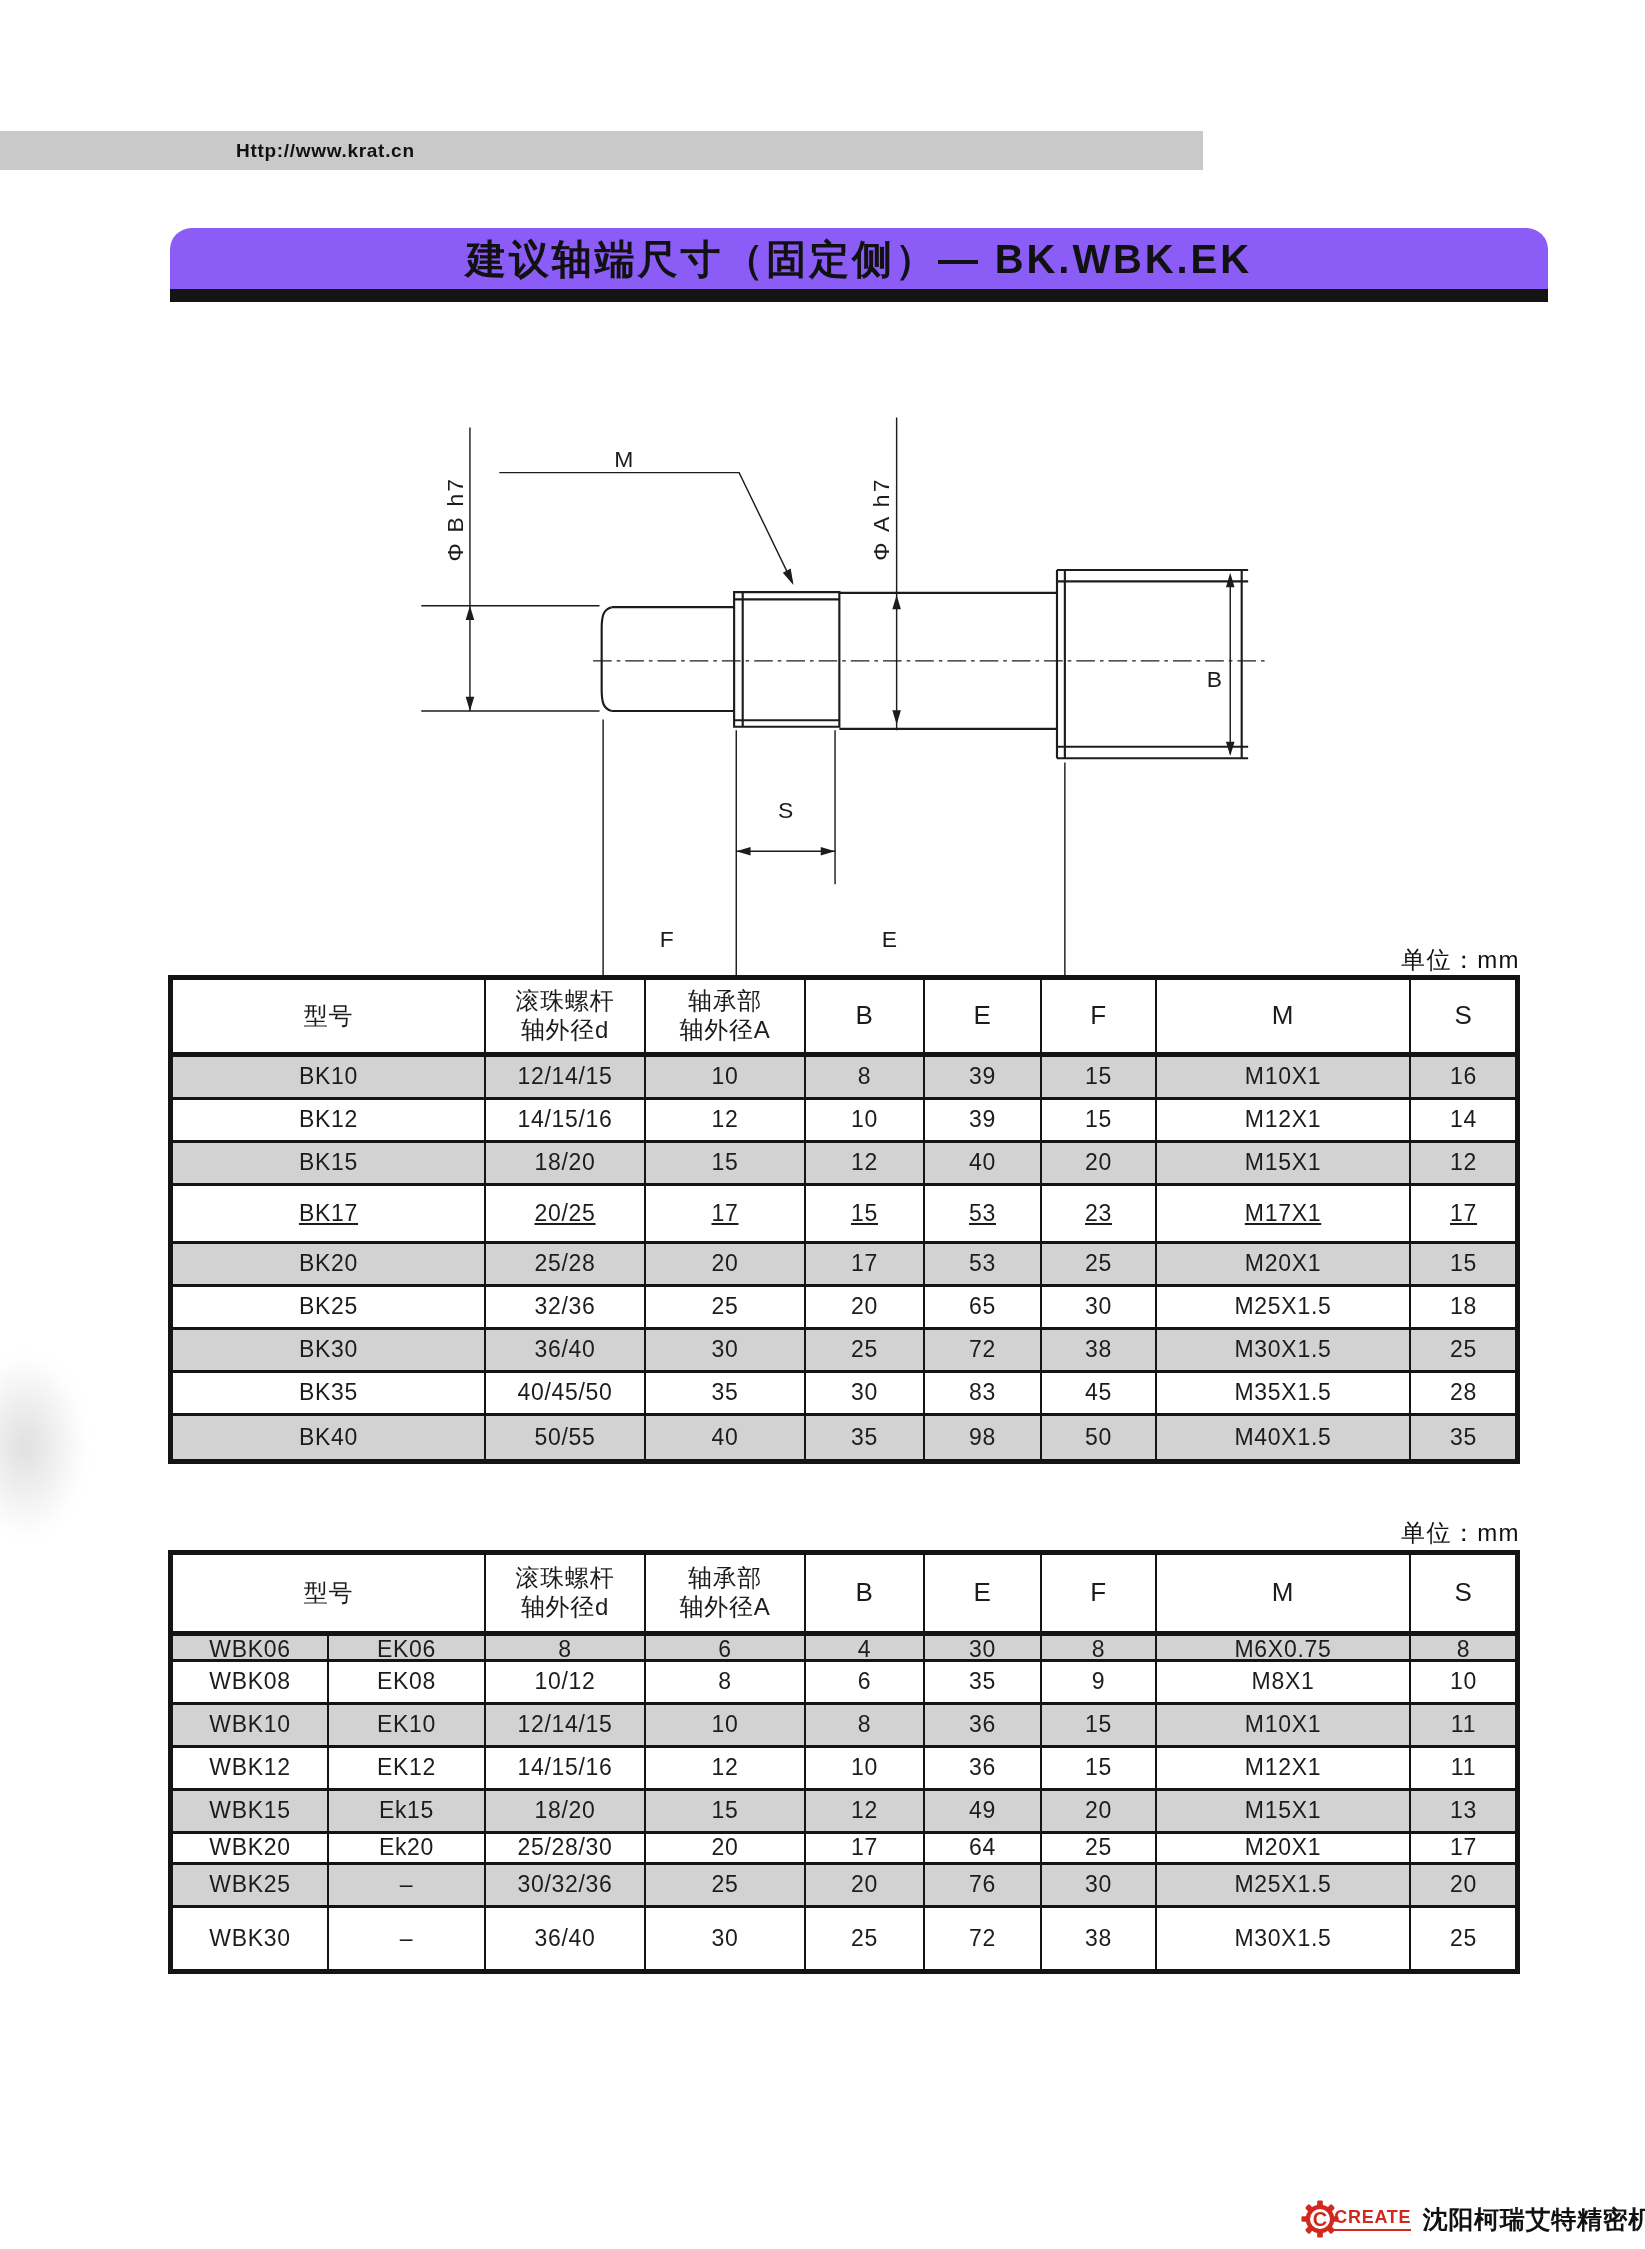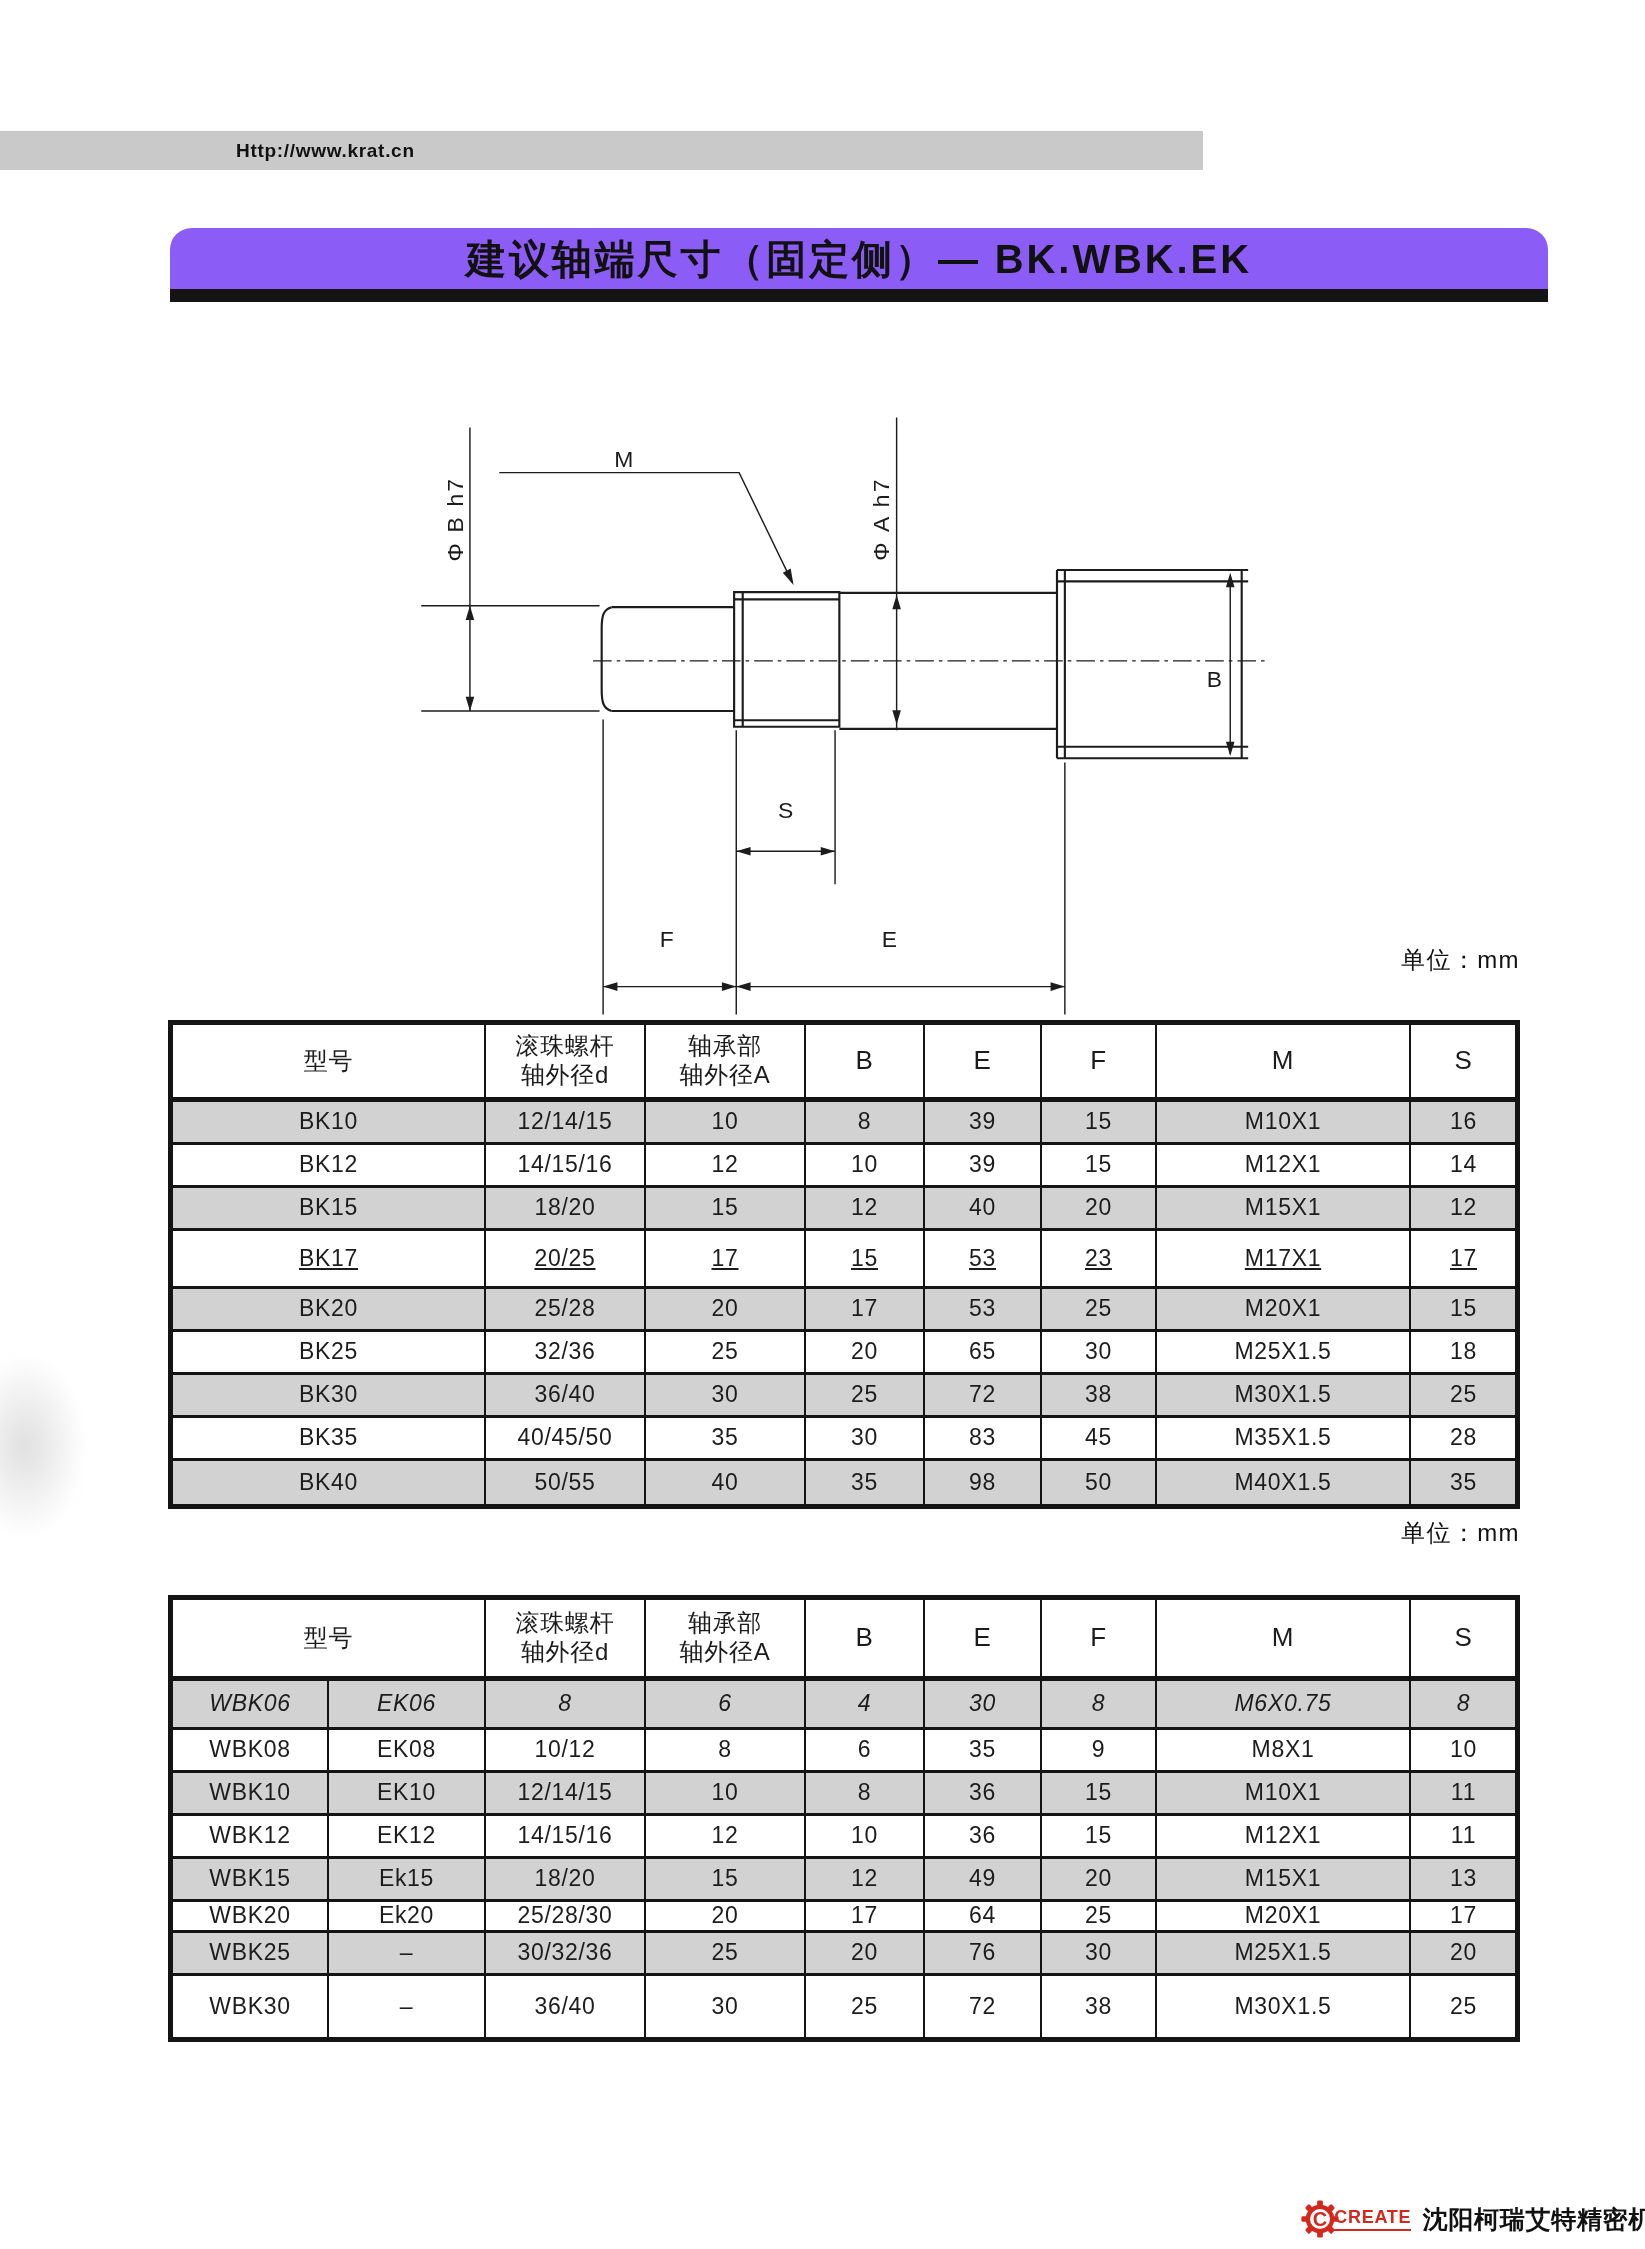--- a/index.html
+++ b/index.html
@@ -22,21 +22,21 @@
   .title-underline{
     position:absolute;left:170px;top:289px;width:1378px;height:13px;background:#141414;
   }
   
   .diagram{position:absolute;left:394px;top:401px;width:895px;height:630px;}
   
   .unit-label{position:absolute;width:308px;text-align:right;font-size:24px;color:#111;letter-spacing:1.4px;}
   #unit-1{left:1212px;top:944px;}
   #unit-2{left:1212px;top:1517px;}
   
-  .dim-table{position:absolute;left:168px;width:1352px;border:5px solid #141414;background:#fff;box-sizing:border-box;margin-top:45px;}
+  .dim-table{position:absolute;left:168px;width:1352px;border:5px solid #141414;background:#fff;box-sizing:border-box;}
   #table-1{top:975px;}
   #table-2{top:1550px;}
   .t-row{display:grid;box-sizing:border-box;border-bottom:3.6px solid #141414;}
   .t-row:last-child{border-bottom:none;}
   .t-row.header{border-bottom:5.7px solid #141414;}
   .t-row.gray{background:#d2d2d2;}
   .t-cell{
     display:flex;align-items:center;justify-content:center;text-align:center;
     box-sizing:border-box;border-right:2.1px solid #141414;
     font-size:23px;letter-spacing:0.7px;color:#1c1c1c;line-height:1.2;
@@ -266,21 +266,21 @@
             <span style="display: block;">轴承部</span>
             <span style="display: block;">轴外径A</span>
           </span>
         </div>
         <div class="t-cell hdr-letter">B</div>
         <div class="t-cell hdr-letter">E</div>
         <div class="t-cell hdr-letter">F</div>
         <div class="t-cell hdr-letter">M</div>
         <div class="t-cell hdr-letter">S</div>
       </div>
-      <div class="t-row gray" style="grid-template-columns: 156px 157px 160px 160px 119px 117px 115px 254px 105px; height: 49px; font-style: italic;">
+      <div class="t-row gray" style="grid-template-columns: 156px 157px 160px 160px 119px 117px 115px 254px 105px; height: 26px;">
         <div class="t-cell">WBK06</div>
         <div class="t-cell">EK06</div>
         <div class="t-cell">8</div>
         <div class="t-cell">6</div>
         <div class="t-cell">4</div>
         <div class="t-cell">30</div>
         <div class="t-cell">8</div>
         <div class="t-cell">M6X0.75</div>
         <div class="t-cell">8</div>
       </div>

